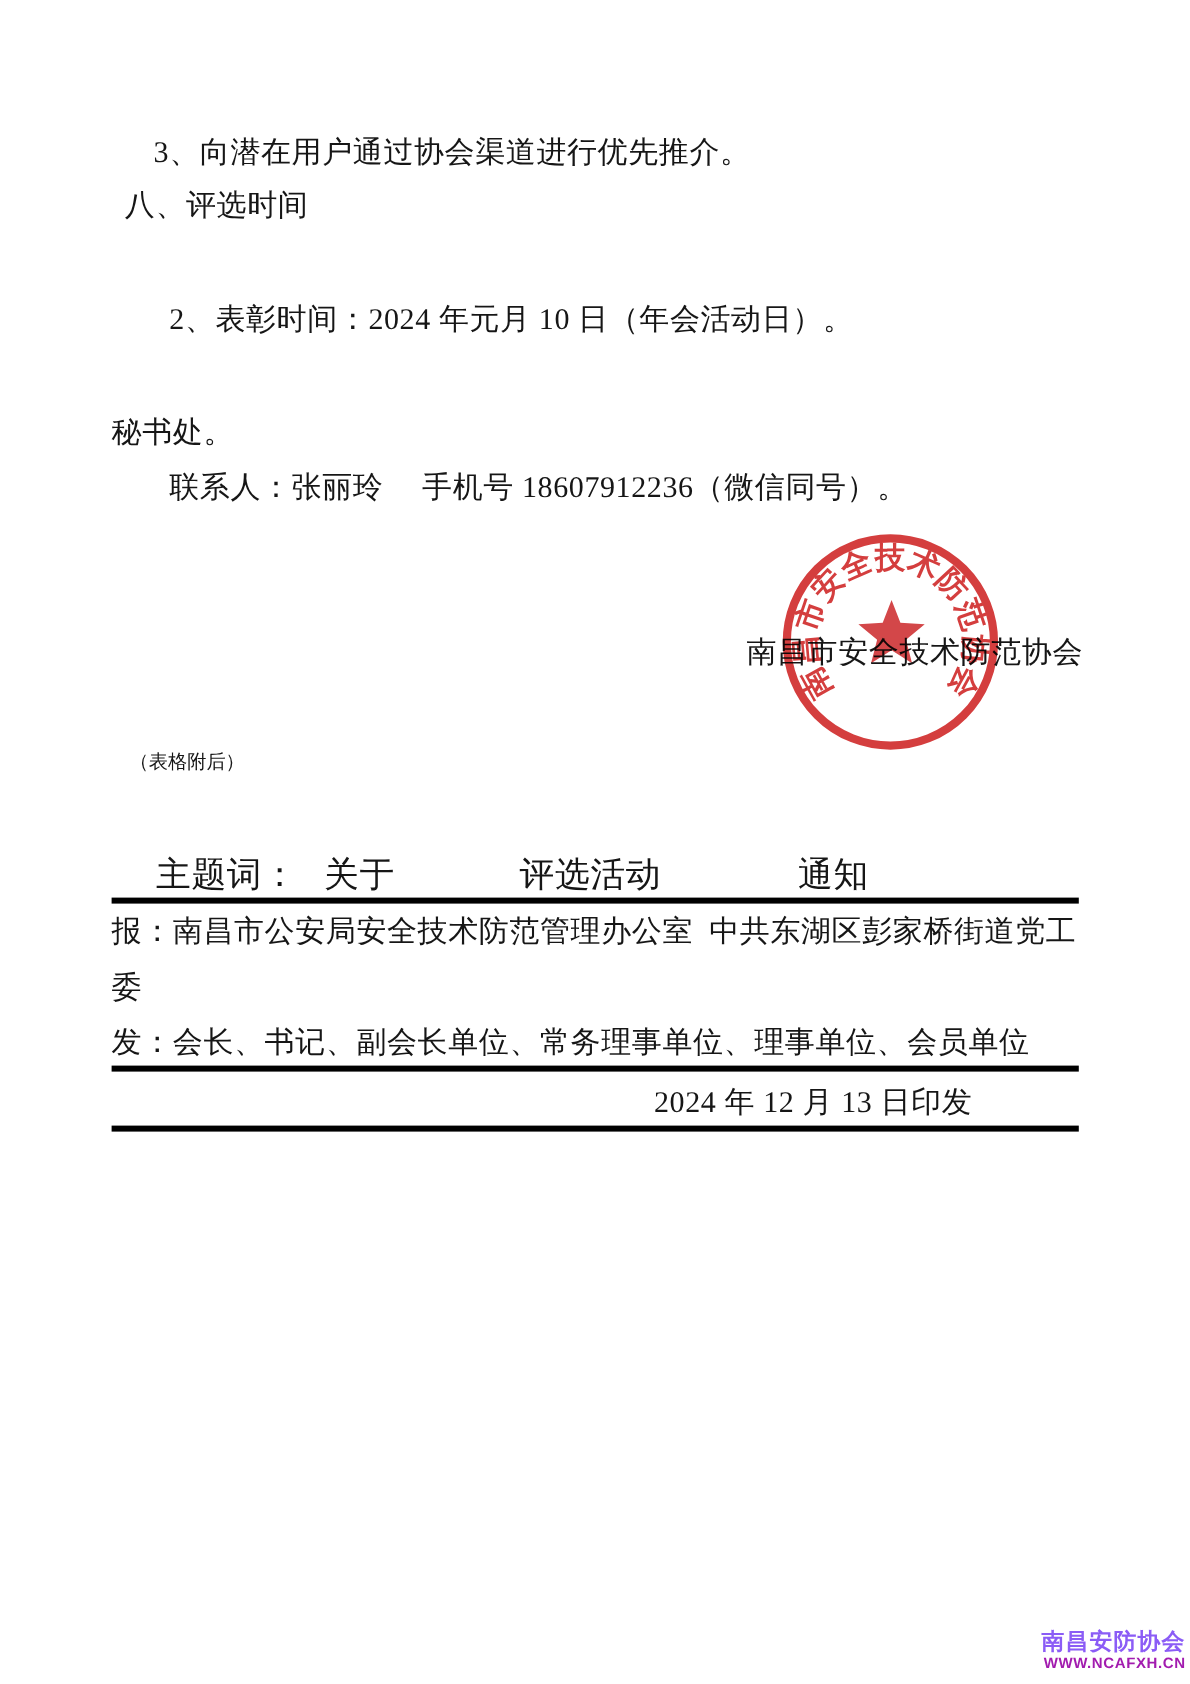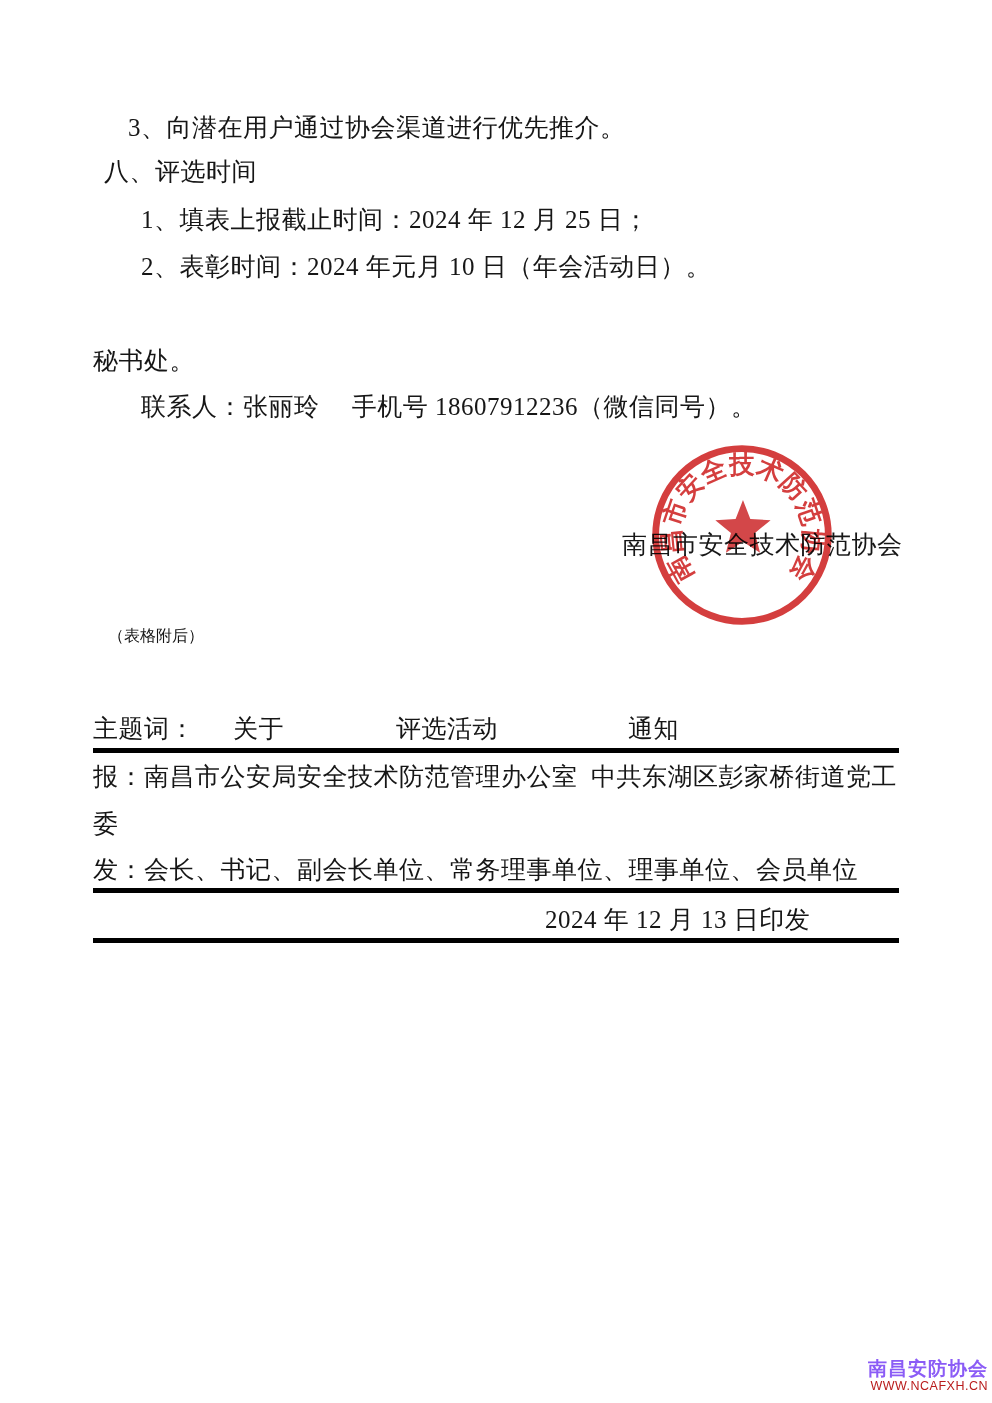--- a/index.html
+++ b/index.html
@@ -38,42 +38,41 @@
     font-weight:600;
   }
   .attach{
     position:absolute;
     top:620px;left:108px;
     font-size:16px;line-height:32px;white-space:pre;
   }
   .subject-row{position:absolute;top:713px;left:0;width:100%;height:32px;}
   .subject-row span{
     position:absolute;top:0;
-    font-size:25px;line-height:32px;white-space:pre;letter-spacing:0.5px;
+    font-size:29px;line-height:32px;white-space:pre;letter-spacing:0.5px;margin-left:37px;
   }
   .rule{
     position:absolute;left:93px;width:806px;height:5px;background:#000;
   }
   .watermark{
     position:absolute;top:1359px;right:4px;
     text-align:right;
     font-family:"Liberation Sans","DejaVu Sans",sans-serif;
     line-height:1.1;
   }
   .wm-org{font-size:19px;font-weight:bold;color:#8b5cf6;letter-spacing:1px;}
-  .wm-url{font-size:12.5px;font-weight:normal;color:#b91c1c;letter-spacing:0.5px;}
+  .wm-url{font-size:12.5px;font-weight:bold;color:#a21caf;letter-spacing:0.5px;}
 </style>
 </head>
 <body>
 
 <div class="page">
 
   <div class="l" style="top:112px;left:128px">3、向潜在用户通过协会渠道进行优先推介。</div>
   <div class="l" style="top:156px;left:104px">八、评选时间</div>
-  <div class="l" style="top:204px;left:141px">1、填表上报截止时间：2024 年 12 月 25 日；</div>
   <div class="l" style="top:251px;left:141px">2、表彰时间：2024 年元月 10 日（年会活动日）。</div>
   <div class="l" style="top:345px;left:93px">秘书处。</div>
   <div class="l" style="top:391px;left:141px">联系人：张丽玲　 手机号 18607912236（微信同号）。</div>
 
   <div class="sig">南昌市安全技术防范协会</div>
 
   <svg class="seal" viewBox="-100 -100 200 200" aria-hidden="true">
     <circle cx="0" cy="0" r="89" fill="none" stroke-width="7" stroke="#d12f2f"></circle>
     <path id="sealArcPath" d="M -50 40 A 64 64 0 1 1 50 40" fill="none"></path>
     <text font-size="26" text-anchor="middle" letter-spacing="0.5" fill="#d12f2f">

